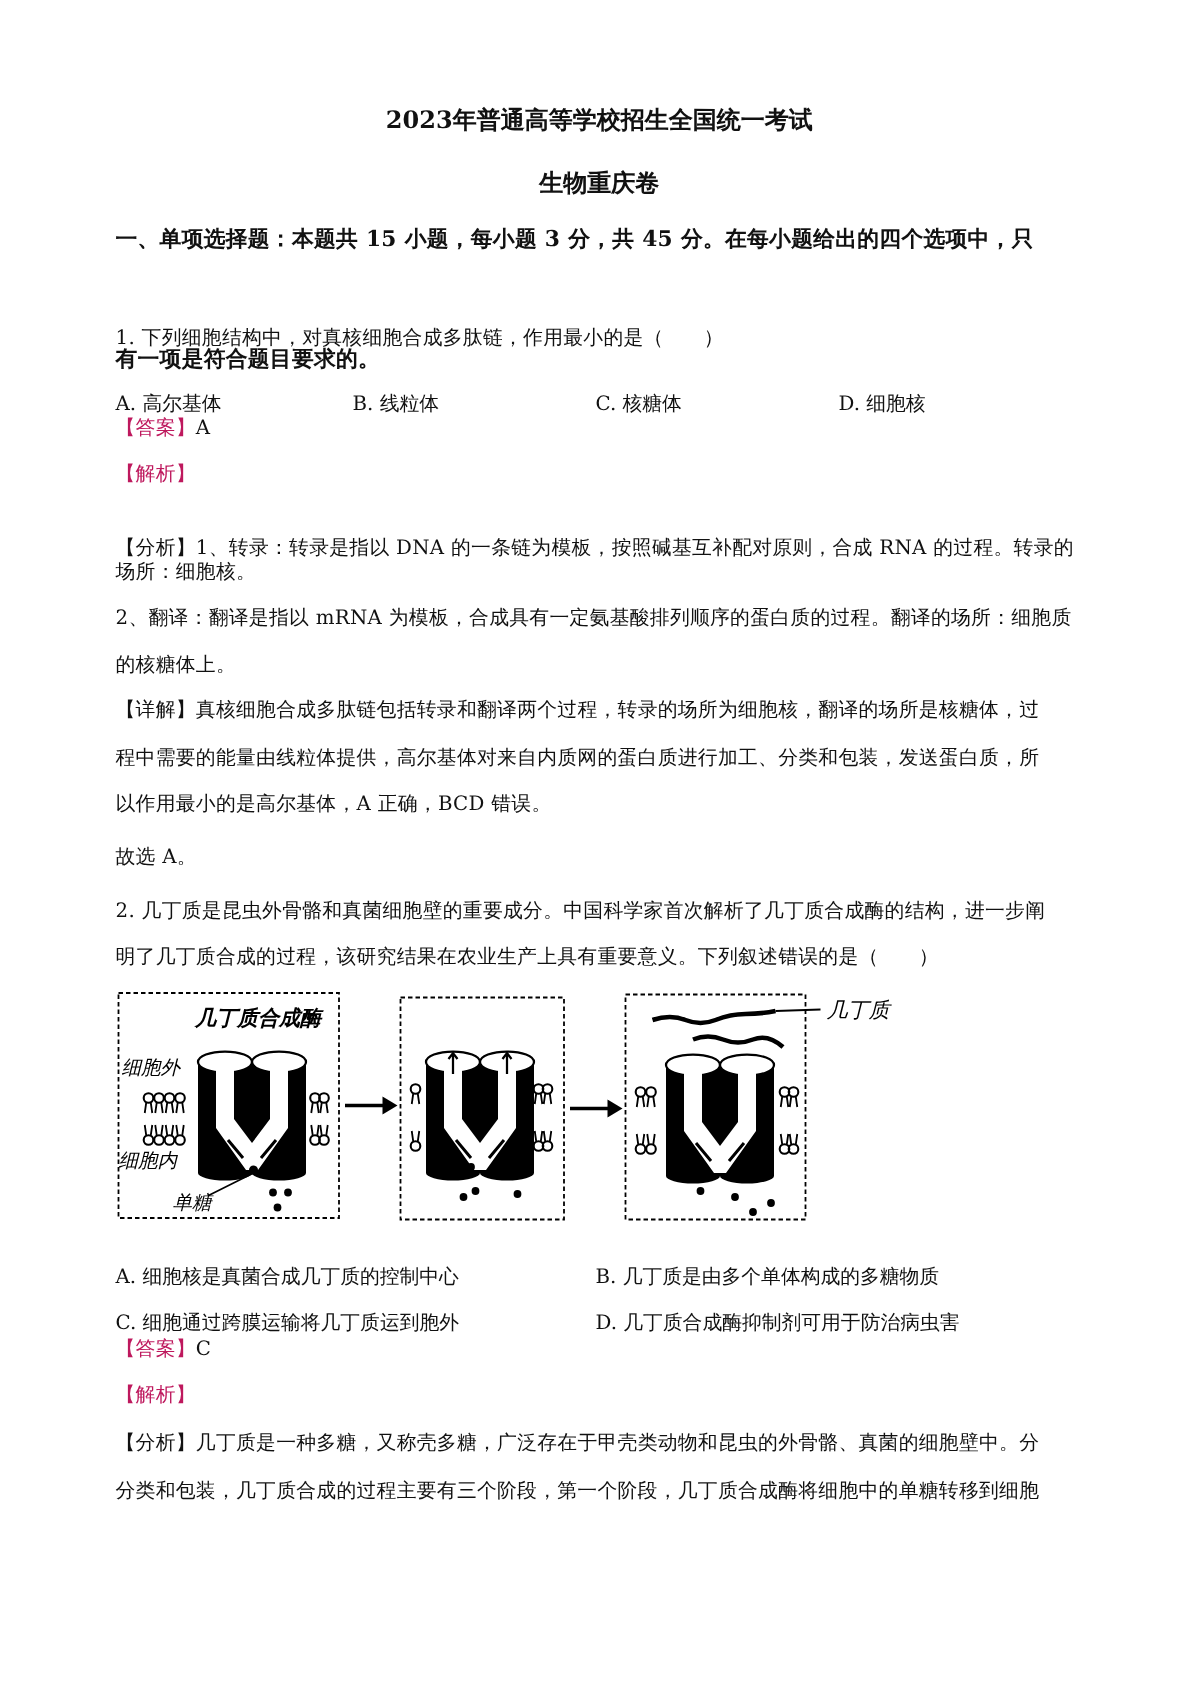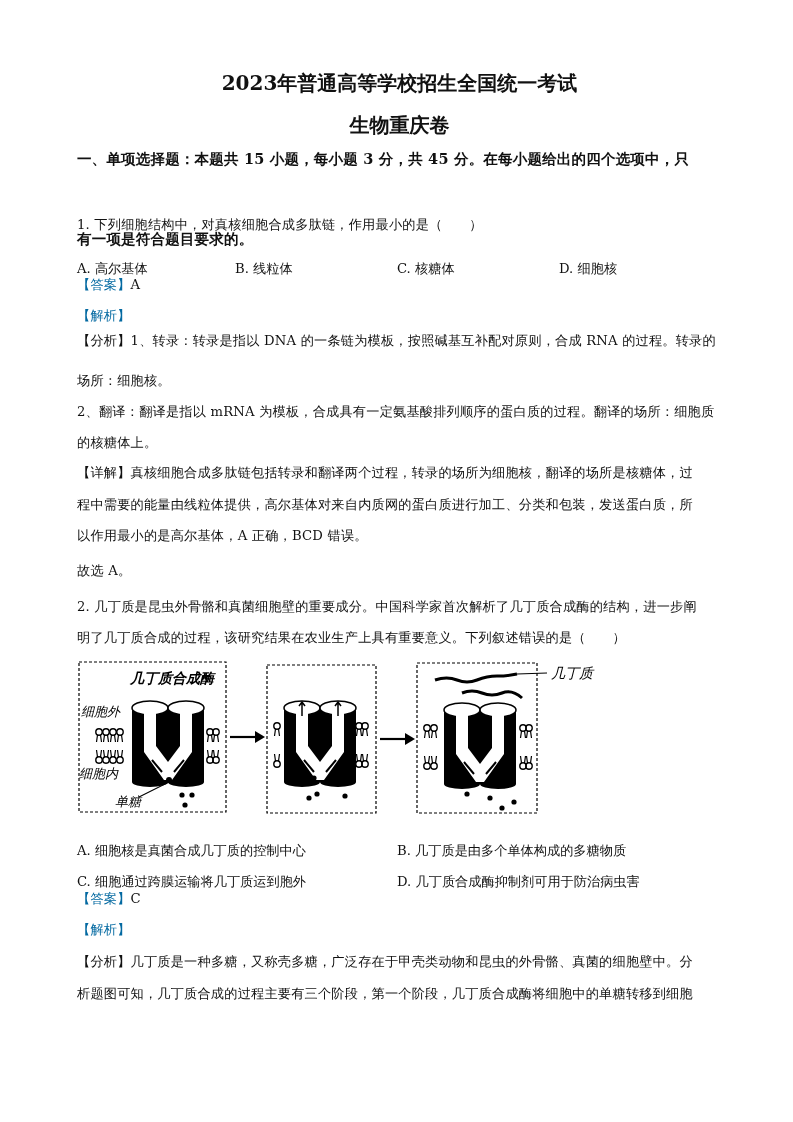--- a/index.html
+++ b/index.html
@@ -1,24 +1,24 @@
 <!DOCTYPE html>
 <html><head>
 <meta charset="utf-8">
 <style>
   html, body { margin: 0; padding: 0; background: #ffffff; }
   body { width: 793px; height: 1122px; position: relative; overflow: hidden;
          font-family: "DejaVu Serif", "Liberation Serif", serif; color: #111; }
   .page { position: absolute; left: 77px; top: 0; width: 645px; }
-  .title { position: absolute; left: 0; width: 645px; text-align: center; font-weight: bold; font-size: 20px; }
+  .title { position: absolute; left: 0; width: 645px; text-align: center; font-weight: bold; font-size: 16px; }
   .t1 { top: 70px; }
   .t2 { top: 112px; }
   .line { position: absolute; left: 0; font-size: 13.2px; white-space: nowrap; letter-spacing: 0.2px; }
   .bold { font-weight: bold; font-size: 14.5px; }
-  .tag-blue { color: #0369a1; }
+  .tag-blue { color: #be185d; }
   .opt { position: absolute; font-size: 13.2px; white-space: nowrap; margin-top: 14px; }
   .diagram { position: absolute; left: 0; top: 660px; width: 645px; height: 155px; font-style: italic; }
   .label-svg { font-family: "DejaVu Sans", sans-serif; }
 </style>
 </head>
 <body>
 
 <div class="page">
   <div class="title t1">2023年普通高等学校招生全国统一考试</div>
   <div class="title t2">生物重庆卷</div>
@@ -28,21 +28,21 @@
 
   <div class="line" style="top:216px;">1. 下列细胞结构中，对真核细胞合成多肽链，作用最小的是（　　）</div>
   <div class="opt" style="left:0; top:246px;"><span>A.</span> <span>高尔基体</span></div>
   <div class="opt" style="left:158px; top:246px;"><span>B.</span> <span>线粒体</span></div>
   <div class="opt" style="left:320px; top:246px;"><span>C.</span> <span>核糖体</span></div>
   <div class="opt" style="left:482px; top:246px;"><span>D.</span> <span>细胞核</span></div>
 
   <div class="line" style="top:276px;"><span class="tag-blue">【答案】</span><span>A</span></div>
   <div class="line tag-blue" style="top:307px;">【解析】</div>
 
-  <div class="line" style="top:332px;"><span>【分析】</span><span>1、转录：转录是指以 DNA 的一条链为模板，按照碱基互补配对原则，合成 RNA 的过程。转录的</span></div>
+  <div class="line" style="top:356px;"><span>【分析】</span><span>1、转录：转录是指以 DNA 的一条链为模板，按照碱基互补配对原则，合成 RNA 的过程。转录的</span></div>
   <div class="line" style="top:372px;">场所：细胞核。</div>
   <div class="line" style="top:403px;">2、翻译：翻译是指以 mRNA 为模板，合成具有一定氨基酸排列顺序的蛋白质的过程。翻译的场所：细胞质</div>
   <div class="line" style="top:434px;">的核糖体上。</div>
 
   <div class="line" style="top:464px;"><span>【详解】</span><span>真核细胞合成多肽链包括转录和翻译两个过程，转录的场所为细胞核，翻译的场所是核糖体，过</span></div>
   <div class="line" style="top:496px;">程中需要的能量由线粒体提供，高尔基体对来自内质网的蛋白质进行加工、分类和包装，发送蛋白质，所</div>
   <div class="line" style="top:527px;">以作用最小的是高尔基体，A 正确，BCD 错误。</div>
   <div class="line" style="top:562px;">故选 A。</div>
 
   <div class="line" style="top:598px;">2. 几丁质是昆虫外骨骼和真菌细胞壁的重要成分。中国科学家首次解析了几丁质合成酶的结构，进一步阐</div>
@@ -143,14 +143,14 @@
 
   <div class="opt" style="left:0; top:828px;"><span>A.</span> <span>细胞核是真菌合成几丁质的控制中心</span></div>
   <div class="opt" style="left:320px; top:828px;text-align:center;"><span>B.</span> <span>几丁质是由多个单体构成的多糖物质</span></div>
   <div class="opt" style="left:0; top:859px;"><span>C.</span> <span>细胞通过跨膜运输将几丁质运到胞外</span></div>
   <div class="opt" style="left:320px; top:859px;"><span>D.</span> <span>几丁质合成酶抑制剂可用于防治病虫害</span></div>
 
   <div class="line" style="top:890px;"><span class="tag-blue">【答案】</span><span>C</span></div>
   <div class="line tag-blue" style="top:921px;">【解析】</div>
 
   <div class="line" style="top:953px;"><span>【分析】</span><span>几丁质是一种多糖，又称壳多糖，广泛存在于甲壳类动物和昆虫的外骨骼、真菌的细胞壁中。分</span></div>
-  <div class="line" style="top:985px;">析题图可知，几丁质合成的过程主要有三个阶段，第一个阶段，几丁质合成酶将细胞中的单糖转移到细胞</div>
+  <div class="line" style="top:985px;">分类和包装，几丁质合成的过程主要有三个阶段，第一个阶段，几丁质合成酶将细胞中的单糖转移到细胞</div>
 </div>
 
 </body></html>

